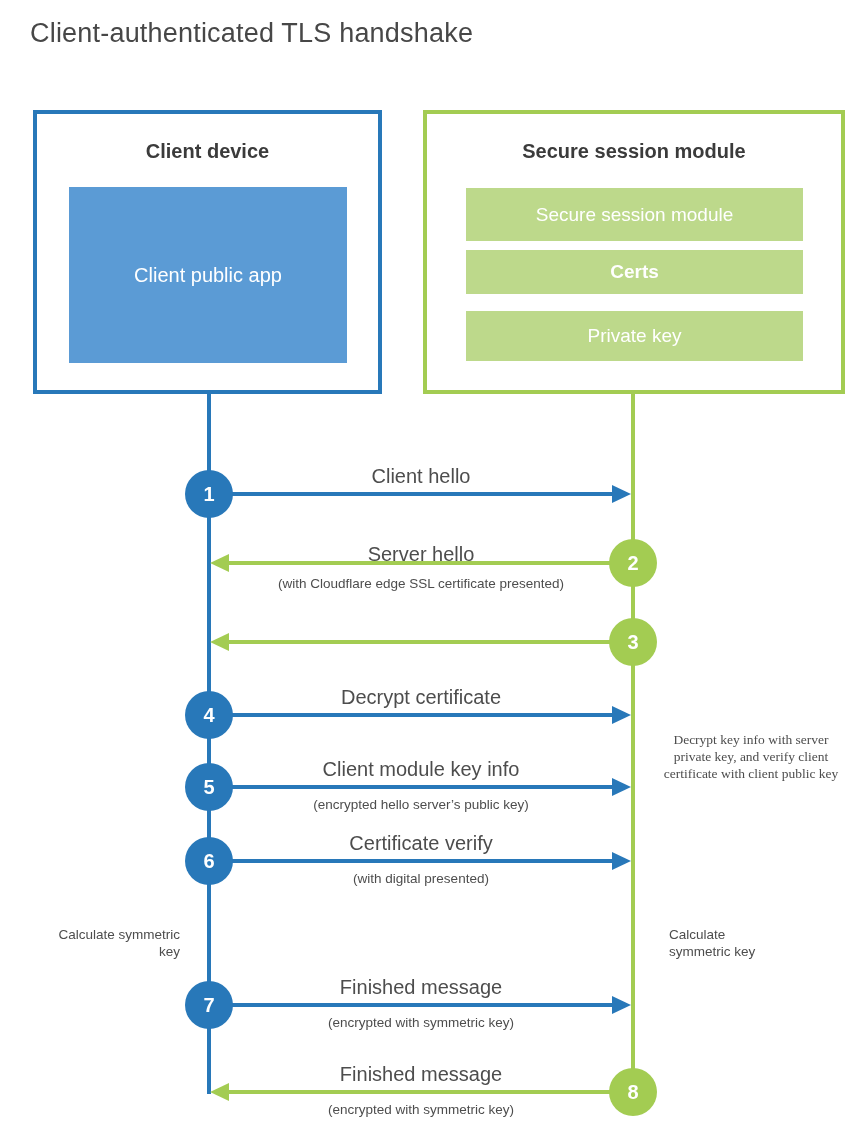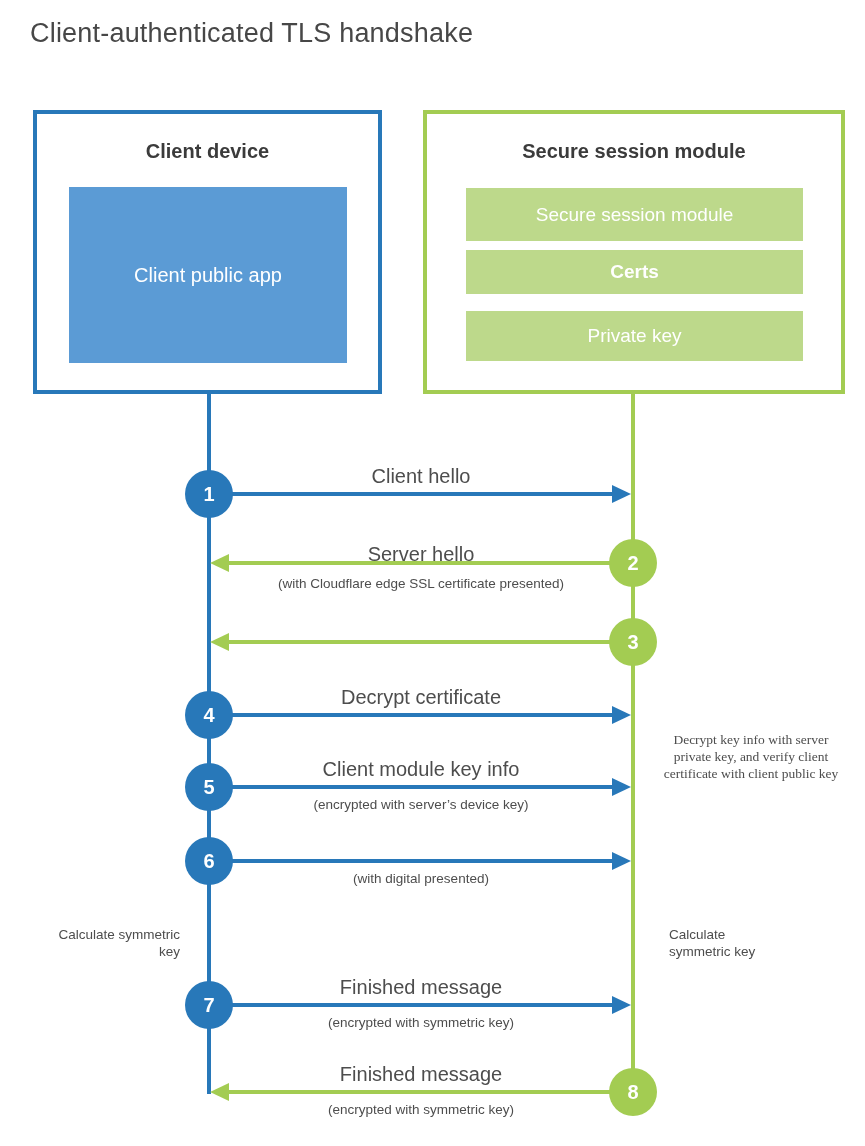--- a/index.html
+++ b/index.html
@@ -161,24 +161,25 @@
     <div class="arrow-head left" style="left: 210px; top: 633px;"></div>
     <div class="step-circle green" style="left: 609px; top: 618px;">3</div>
     <div class="arrow-line blue" style="left: 209px; top: 713px; width: 404px;"></div>
     <div class="arrow-head right" style="left: 612px; top: 706px;"></div>
     <div class="step-circle blue" style="left: 185px; top: 691px;">4</div>
     <div class="arrow-label" style="top: 687px;">Decrypt certificate</div>
     <div class="arrow-line blue" style="left: 209px; top: 785px; width: 404px;"></div>
     <div class="arrow-head right" style="left: 612px; top: 778px;"></div>
     <div class="step-circle blue" style="left: 185px; top: 763px;">5</div>
     <div class="arrow-label" style="top: 759px;">Client module key info</div>
-    <div class="arrow-sublabel" style="top: 797px;">(encrypted with server’s device key)</div>
+    <div class="arrow-sublabel" style="top: 797px;">(encrypted hello server’s public key)</div>
     <div class="arrow-line blue" style="left: 209px; top: 859px; width: 404px;"></div>
     <div class="arrow-head right" style="left: 612px; top: 852px;"></div>
     <div class="step-circle blue" style="left: 185px; top: 837px;">6</div>
+    <div class="arrow-label" style="top: 833px;">Certificate verify</div>
     <div class="arrow-sublabel" style="top: 871px;">(with digital presented)</div>
     <div class="arrow-line blue" style="left: 209px; top: 1003px; width: 404px;"></div>
     <div class="arrow-head right" style="left: 612px; top: 996px;"></div>
     <div class="step-circle blue" style="left: 185px; top: 981px;">7</div>
     <div class="arrow-label" style="top: 977px;">Finished message</div>
     <div class="arrow-sublabel" style="top: 1015px;">(encrypted with symmetric key)</div>
     <div class="arrow-line green" style="left: 227px; top: 1090px; width: 406px;"></div>
     <div class="arrow-head left" style="left: 210px; top: 1083px;"></div>
     <div class="step-circle green" style="left: 609px; top: 1068px;">8</div>
     <div class="arrow-label" style="top: 1064px;">Finished message</div>

